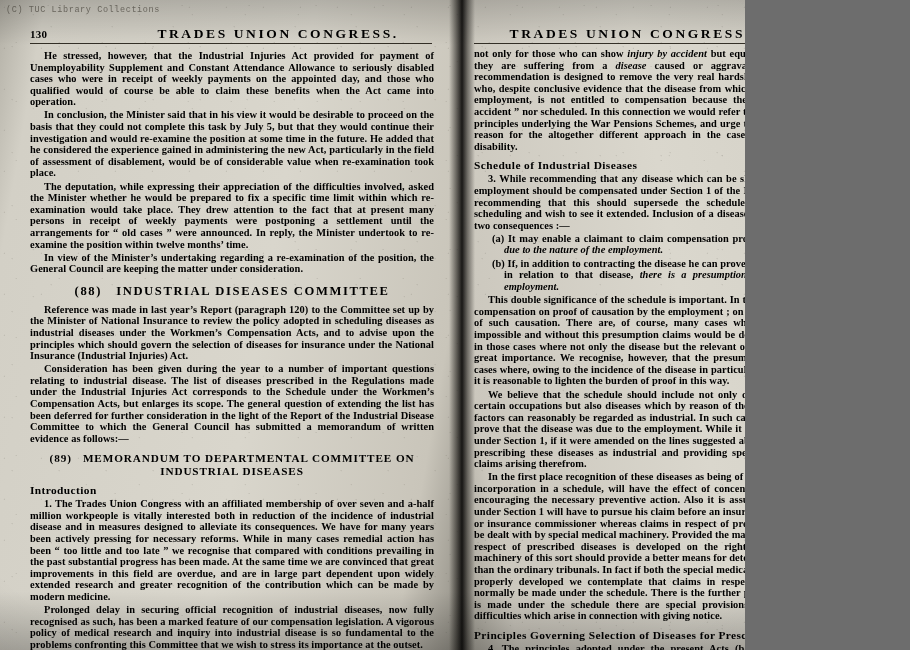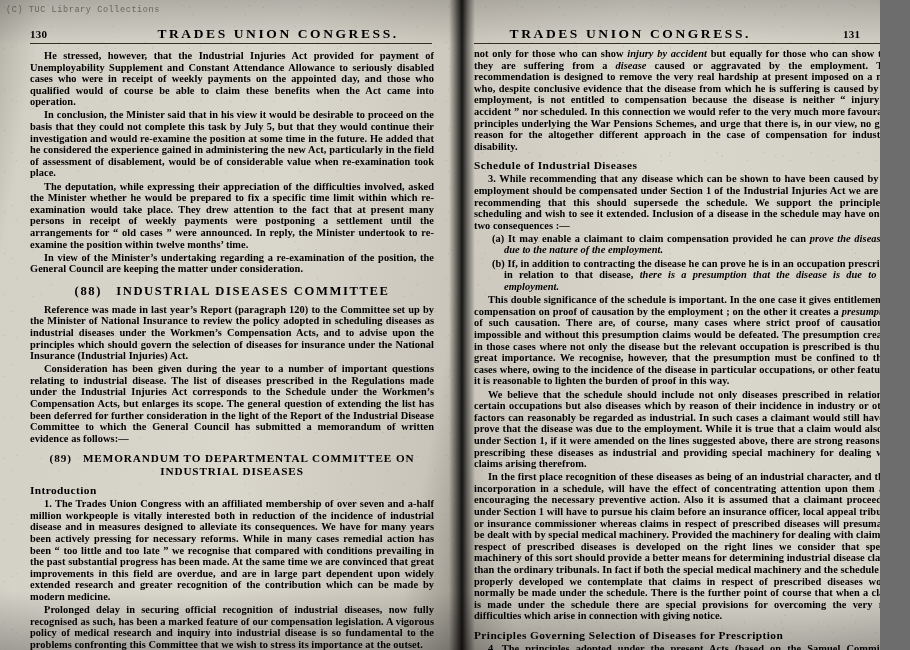--- a/index.html
+++ b/index.html
@@ -1,19 +1,19 @@
 <!DOCTYPE html>
 <html><head>
 <meta charset="utf-8">
 <style>
   html,body{margin:0;padding:0;background:#6d6d6d;}
   body{width:910px;height:650px;overflow:hidden;
        font-family:"Liberation Serif",serif;}
 
-  #scan{position:relative;width:880px;height:650px;
+  #scan{position:relative;width:745px;height:650px;
         background:#9a9890;
         overflow:hidden;}
 
   
   .page{position:absolute;top:0;height:650px;
         background:#cfcbc0;
         overflow:hidden;}
   .page.left{left:0;width:462px;
       background:linear-gradient(100deg,#b3b0a6 0%,#d3d0c6 8%,#d9d6cc 55%,#c9c5ba 88%,#8e8b82 100%);}
   .page.right{left:462px;width:448px;

